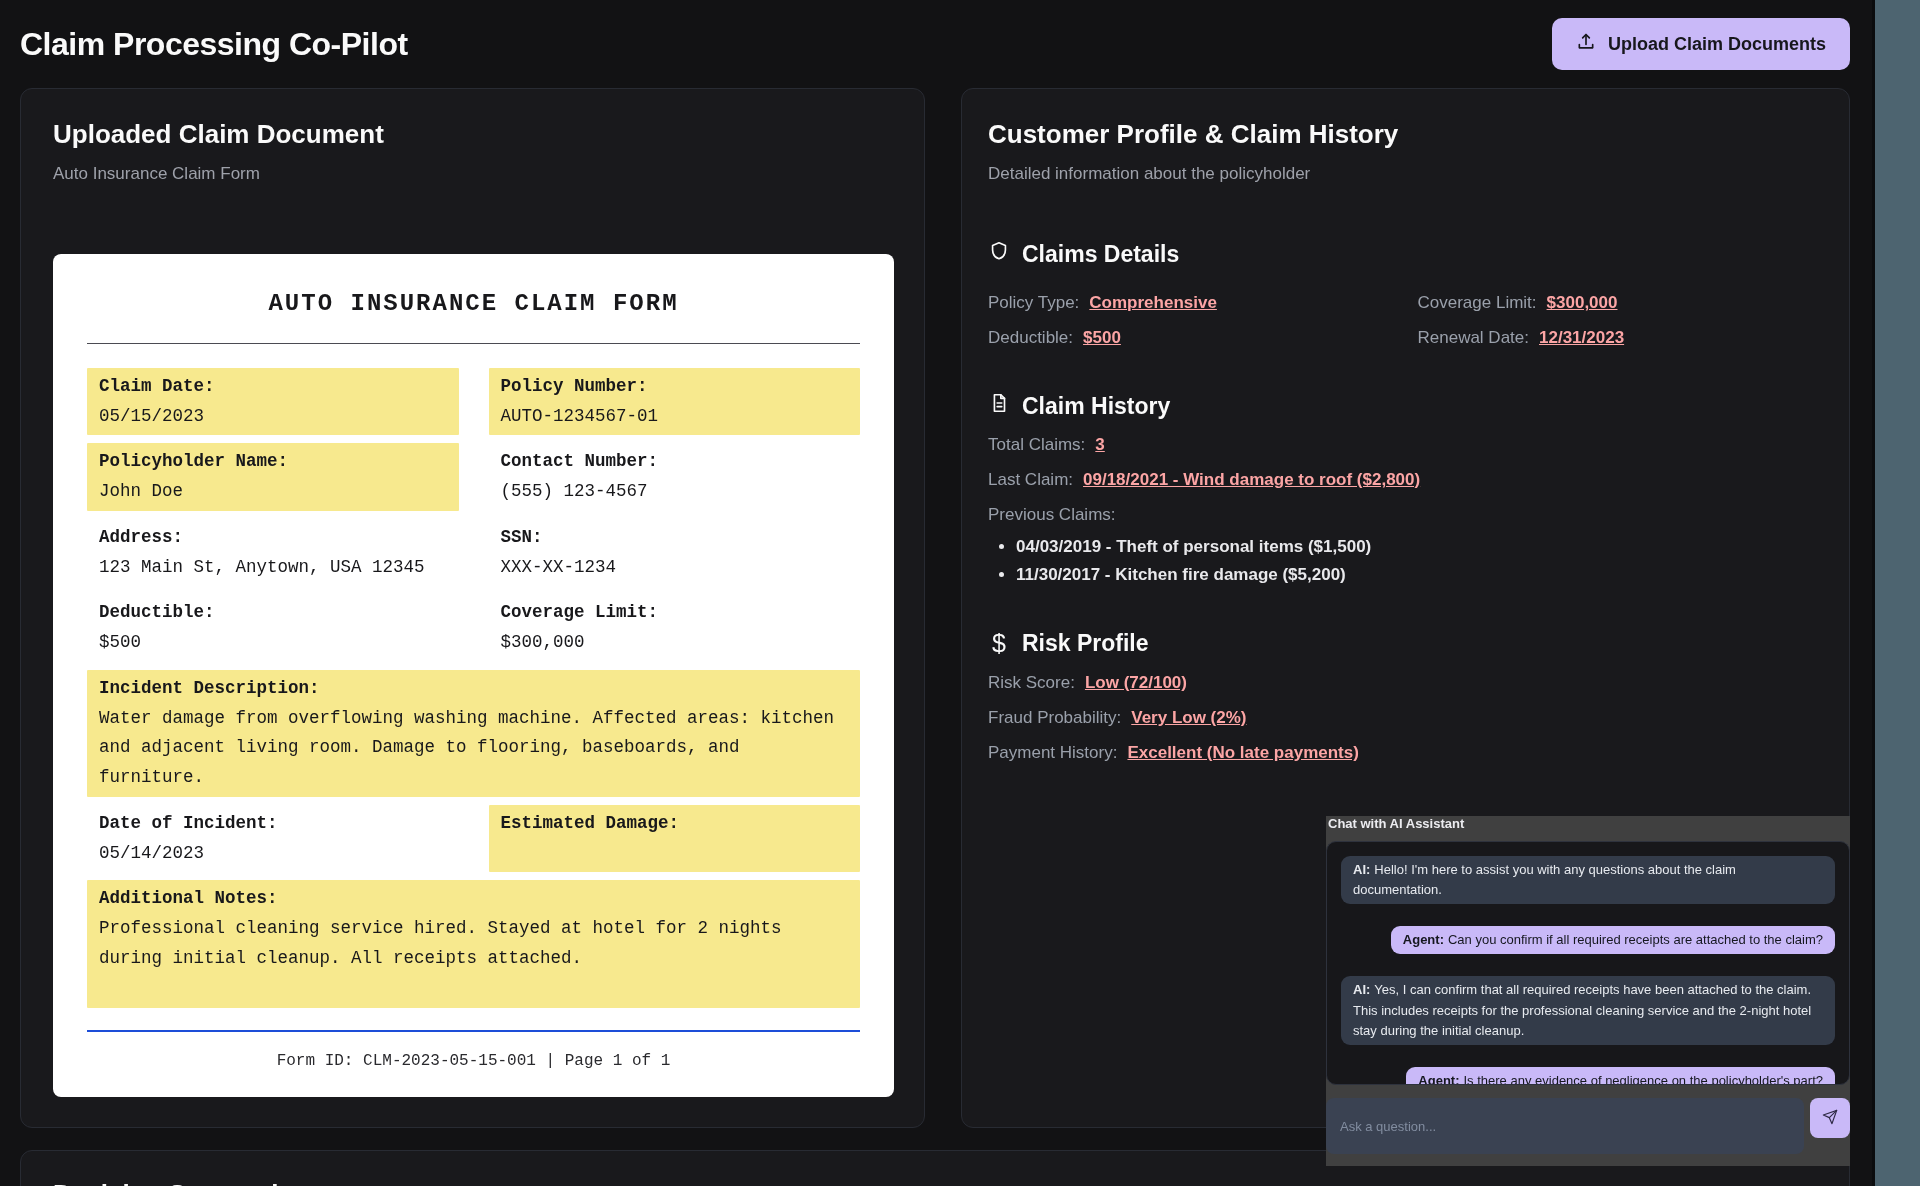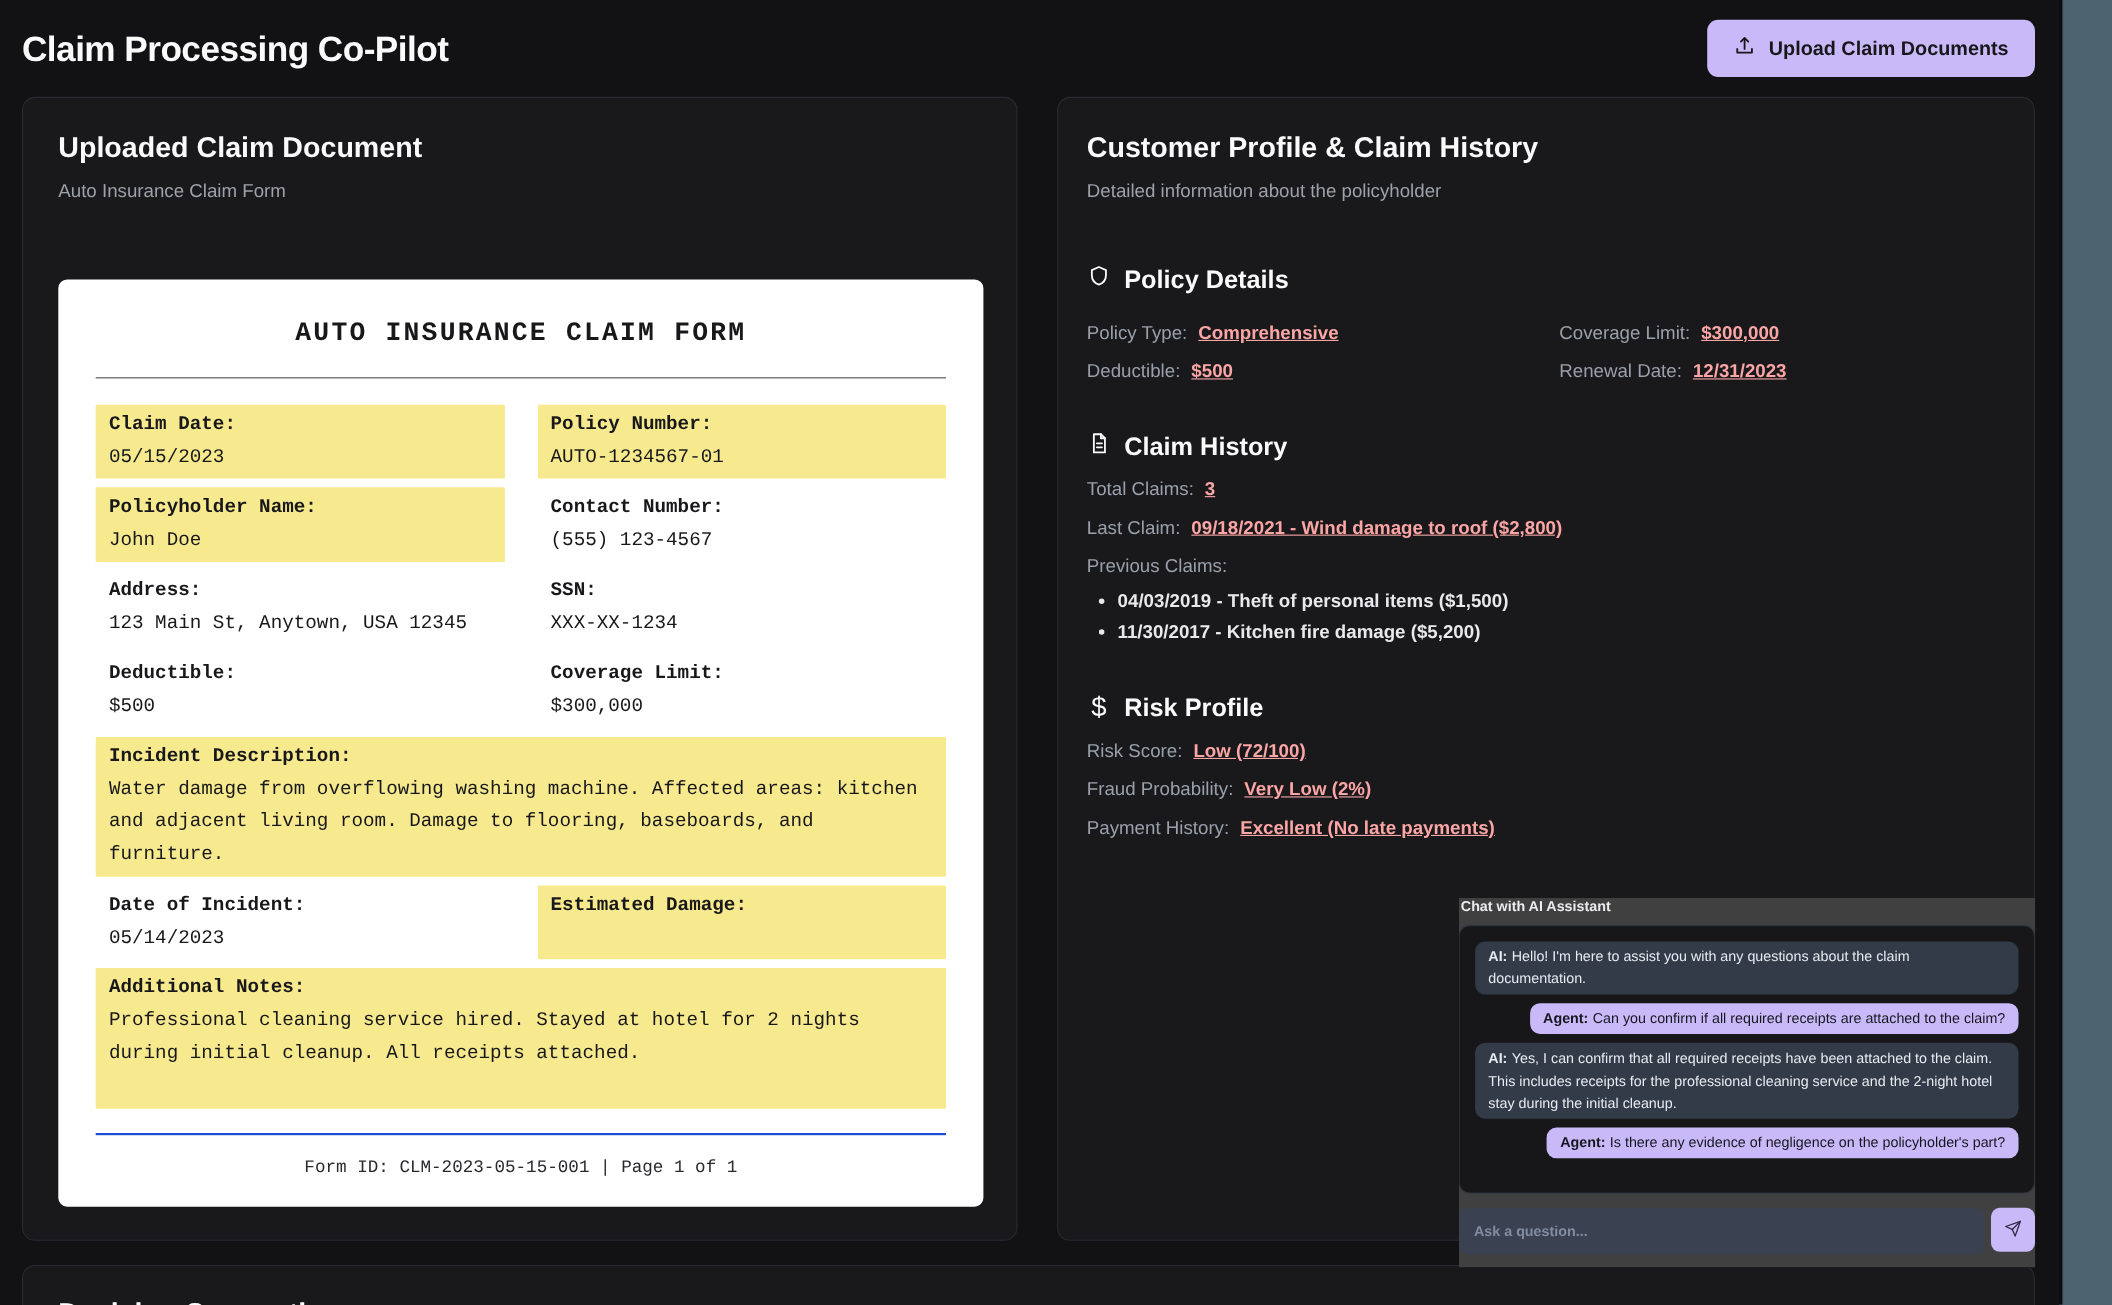--- a/index.html
+++ b/index.html
@@ -110,37 +110,37 @@
     padding-bottom: 12px;
     z-index: 50;
   }
   .chat-label { font-size: 13px; font-weight: 700; color: #ececf0; margin: 0 0 10px 2px; }
   .chat-panel {
     height: 244px;
     background: #17171a;
     border: 1px solid #2e323d;
     border-radius: 10px;
     padding: 14px;
-    display: flex; flex-direction: column; gap: 8px;
+    display: flex; flex-direction: column; gap: 22px;
     overflow: hidden;
   }
   .bubble {
     font-size: 13px; line-height: 1.55;
     padding: 4px 12px; border-radius: 9px;
     max-width: 100%;
   }
   .bubble b { margin-right: 4px; }
   .bubble.ai    { background: #333b49; color: #e7eaef; align-self: flex-start; }
   .bubble.agent { background: #c9b9f8; color: #15171f; align-self: flex-end; }
   .chat-input-row { display: flex; gap: 6px; margin-top: 13px; }
   .chat-input {
-    flex: 1; height: 42px;
+    flex: 1; height: 56px;
     background: #3a4252; border: none; border-radius: 8px;
     color: #dfe3ea; padding: 0 14px;
-    font-family: inherit; font-size: 13px; outline: none; font-weight: bold;
+    font-family: inherit; font-size: 13px; outline: none;
   }
   .chat-input::placeholder { color: #828da0; }
   .send-btn {
     width: 40px; height: 40px; flex: 0 0 40px;
     background: #c9b9f8; border: none; border-radius: 8px;
     display: flex; align-items: center; justify-content: center;
     cursor: pointer;
   }
   .send-btn svg { width: 16px; height: 16px; stroke: #2f2a45; fill: none; stroke-width: 1.8; stroke-linecap: round; stroke-linejoin: round; }
 </style>
@@ -233,21 +233,21 @@
       <h2 class="card-title">Customer Profile &amp; Claim History</h2>
       <p class="card-subtitle">Detailed information about the policyholder</p>
 
       <div class="section first">
         <div class="sec-head">
           <span>
             <svg viewBox="0 0 24 24">
                 <path d="M12 3l7 3v5c0 4.6-3 8.2-7 9.5C8 19.2 5 15.6 5 11V6z"></path>
               </svg>
           </span>
-          <span>Policy Details</span>
+          <span>Claims Details</span>
         </div>
         <div class="policy-grid">
           <div class="info-row">
             <span class="ilabel">Policy Type:</span>
             <span class="ival">Comprehensive</span>
           </div>
           <div class="info-row">
             <span class="ilabel">Coverage Limit:</span>
             <span class="ival">$300,000</span>
           </div>

